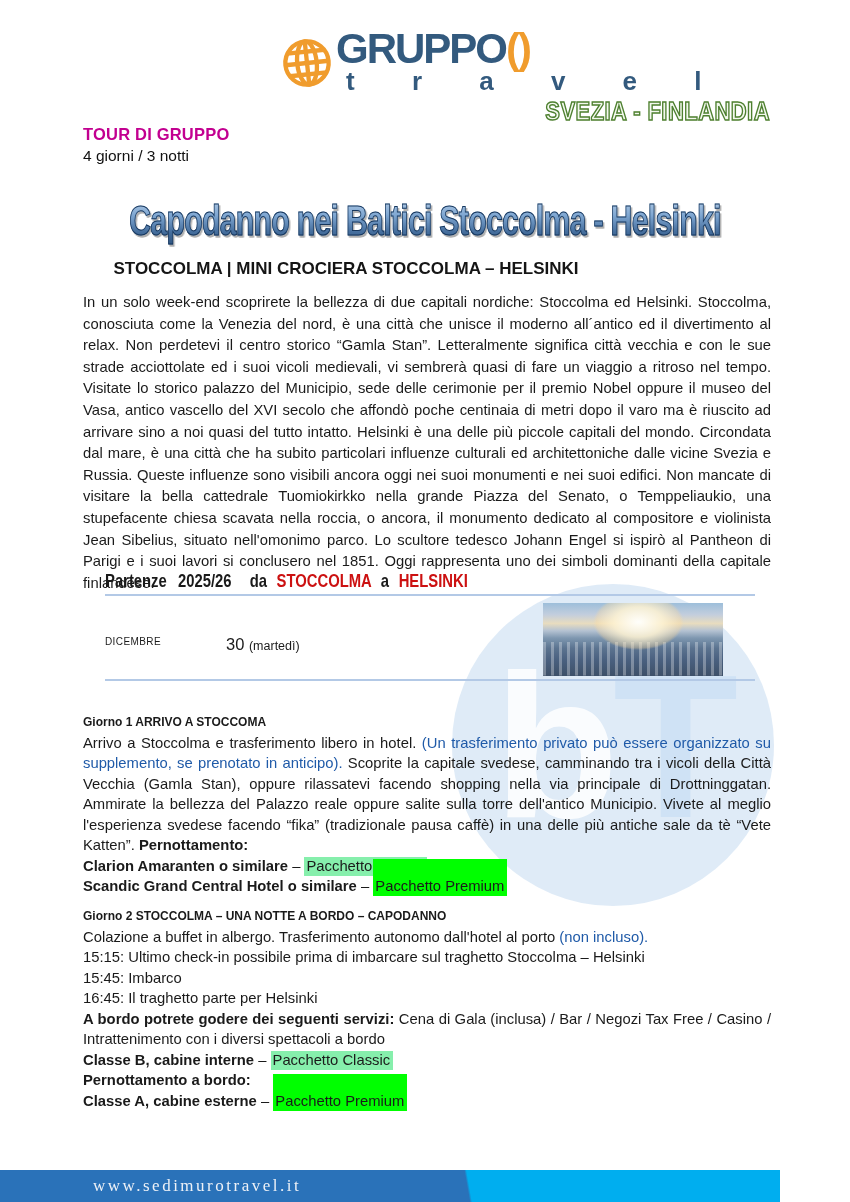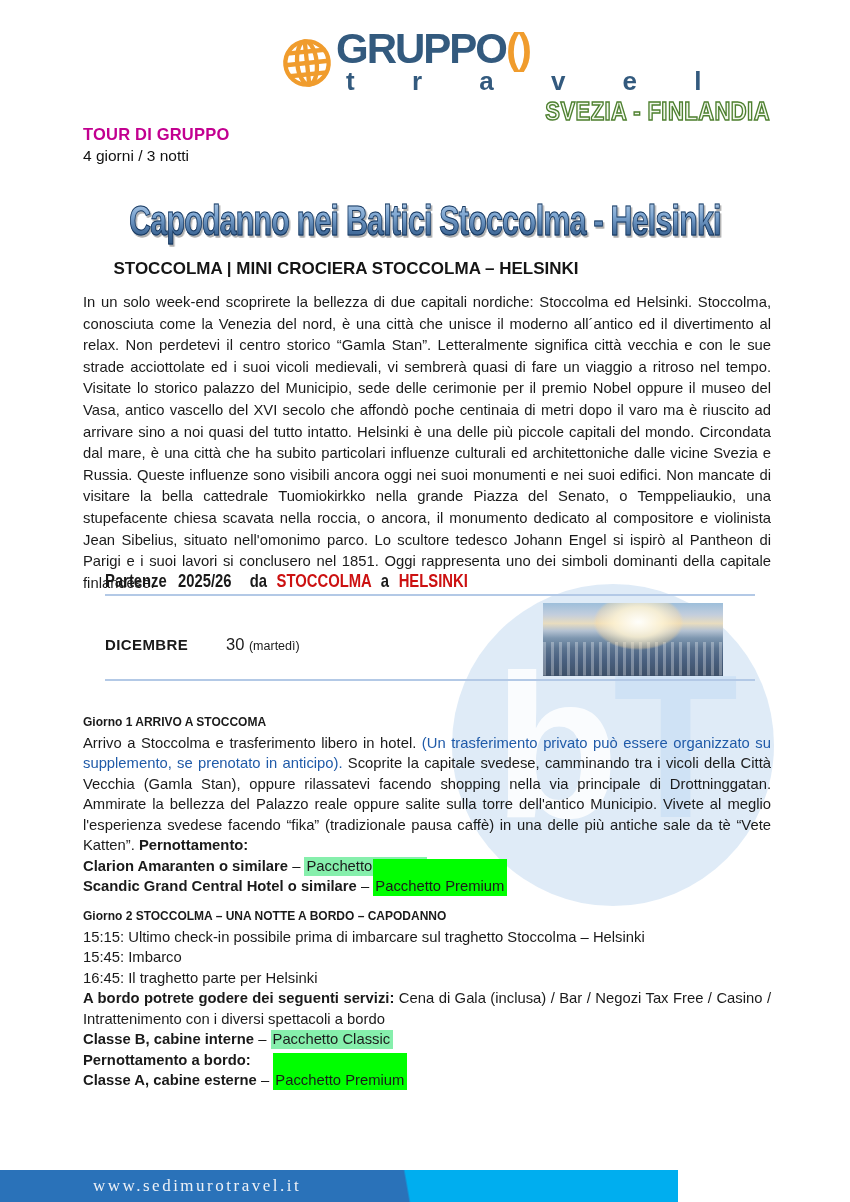--- a/index.html
+++ b/index.html
@@ -60,21 +60,21 @@
   
   .dep-heading{left:105px;top:570px;font-size:19px;font-weight:bold;white-space:nowrap;
     transform:scaleX(0.78);transform-origin:left center;}
   .dep-heading .gap1{margin-left:9px;}
   .dep-heading .gap2{margin-left:18px;}
   .dep-heading .gap3{margin-left:7px;}
   .red{color:#cc1111;}
   .rule{height:2px;background:#b3c9e6;left:105px;width:650px;}
   .rule-top{top:594px;}
   .rule-bottom{top:679px;}
-  .month-label{left:105px;top:636px;font-size:15px;font-weight:bold;letter-spacing:0.4px;}
+  .month-label{left:105px;top:636px;font-size:10px;font-weight:normal;letter-spacing:0.4px;}
   .day-cell{left:226px;top:635px;font-size:16.5px;}
   .weekday{font-size:12.5px;}
 
   
   .photo{
     left:543px;top:603px;width:180px;height:73px;
     background:
       radial-gradient(ellipse 58px 36px at 53% 26%, rgba(255,255,252,0.98), rgba(255,243,210,0.85) 42%, rgba(255,221,160,0.35) 72%, rgba(255,221,160,0) 78%),
       repeating-linear-gradient(90deg, rgba(255,255,255,0.30) 0 3px, rgba(0,0,0,0) 3px 8px),
       linear-gradient(180deg,#9dbeda 0%,#c3cedd 16%,#e8dcbf 28%,#b4c2d2 38%,#7e97b0 48%,#5b7390 62%,#49607f 78%,#3d5068 100%);
@@ -90,21 +90,21 @@
   .section h3{margin:0;font-size:12px;line-height:20.5px;}
   .section p{margin:0;}
   .just{text-align:justify;}
   .blue{color:#1f5aa8;}
   b,.bold{font-weight:bold;}
   .hl-cyan{background:#86efac;padding:1px 3px 2px 2px;}
   .hl-green{background:#00ff00;padding:19px 3px 2px 2px;}
 
   
   .footer{
-    left:0;top:1170px;width:678px;height:32px;
+    left:0;top:1170px;width:780px;height:32px;
     background:linear-gradient(80deg,#2a72b9 59.8%,#00aeef 60.1%);
   }
   .footer-url{
     padding-left:93px;line-height:32px;color:#edf1f7;
     font-family:"Liberation Serif", serif;font-size:17px;letter-spacing:2.5px;
   }
 </style>
 </head>
 <body>
 
@@ -161,20 +161,21 @@
 
   <div class="abs section sec-1">
     <h3>Giorno 1 ARRIVO A STOCCOMA</h3>
     <p class="just"><span>Arrivo a Stoccolma e trasferimento libero in hotel. </span><span class="blue">(Un trasferimento privato può essere organizzato su supplemento, se prenotato in anticipo).</span><span> Scoprite la capitale svedese, camminando tra i vicoli della Città Vecchia (Gamla Stan), oppure rilassatevi facendo shopping nella via principale di Drottninggatan. Ammirate la bellezza del Palazzo reale oppure salite sulla torre dell'antico Municipio. Vivete al meglio l'esperienza svedese facendo “fika” (tradizionale pausa caffè) in una delle più antiche sale da tè “Vete Katten”. </span><b>Pernottamento:</b></p>
     <p><b>Clarion Amaranten o similare</b><span> – </span><span class="hl-cyan">Pacchetto Classic</span></p>
     <p><b>Scandic Grand Central Hotel o similare</b><span> – </span><span class="hl-green">Pacchetto Premium</span></p>
   </div>
 
   <div class="abs section sec-2">
     <h3>Giorno 2 STOCCOLMA – UNA NOTTE A BORDO – CAPODANNO</h3>
+    <p><span>Colazione a buffet in albergo. Trasferimento autonomo dall'hotel al porto </span><span class="blue">(non incluso).</span></p>
     <p>15:15: Ultimo check-in possibile prima di imbarcare sul traghetto Stoccolma – Helsinki</p>
     <p>15:45: Imbarco</p>
     <p>16:45: Il traghetto parte per Helsinki</p>
     <p class="just"><b>A bordo potrete godere dei seguenti servizi:</b><span> Cena di Gala (inclusa) / Bar / Negozi Tax Free / Casino / Intrattenimento con i diversi spettacoli a bordo</span></p>
     <p><b>Classe B, cabine interne</b><span> – </span><span class="hl-cyan">Pacchetto Classic</span></p>
     <p><b>Pernottamento a bordo:</b></p>
     <p><b>Classe A, cabine esterne</b><span> – </span><span class="hl-green">Pacchetto Premium</span></p>
   </div>
 
   <div class="abs footer">

